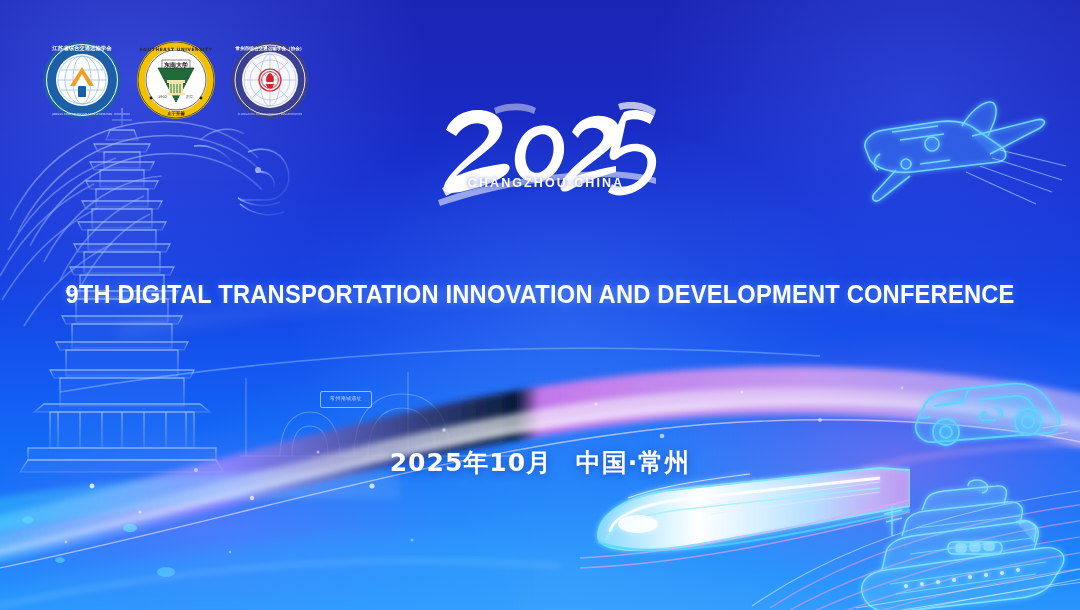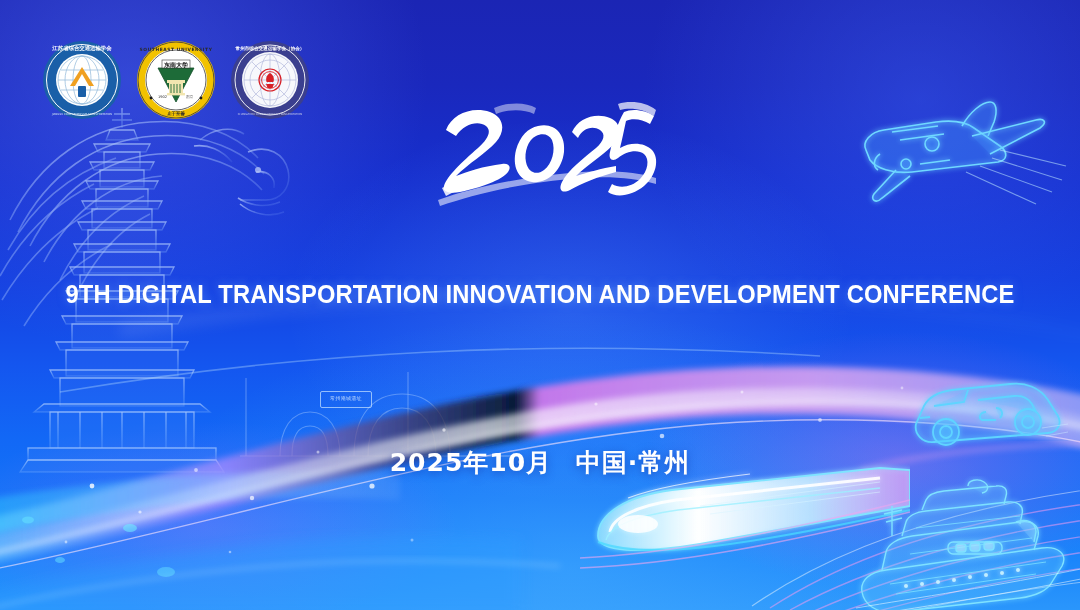--- a/index.html
+++ b/index.html
@@ -455,20 +455,21 @@
 
         <path d="M140,36 C146,22 164,16 178,22 C190,27 190,40 180,50 C170,60 154,70 144,80 C154,77 170,72 184,70 L184,76 C168,80 148,88 138,94 C130,98 126,94 130,86 C136,74 152,62 164,52 C172,45 174,38 168,34 C160,29 150,33 146,42 Z"></path>
 
         <path d="M192,16 C200,12 214,14 222,20 L218,28 C210,23 200,22 194,25 C192,34 190,44 188,52 C198,46 212,46 220,54 C228,63 224,80 212,90 C200,100 184,102 176,96 L180,88 C188,93 200,91 208,83 C216,75 218,63 212,58 C206,53 194,55 186,62 C181,66 176,64 178,56 C181,42 186,26 192,16 Z"></path>
 
         <path d="M6,104 C40,92 90,80 150,76 C180,74 206,76 224,82 L224,88 C204,82 178,80 150,82 C92,86 42,98 8,110 Z" opacity=".55"></path>
         <path d="M186,8 C198,4 214,6 224,14 L222,20 C212,13 198,11 188,14 Z" opacity=".7"></path>
         <path d="M62,12 C76,6 94,6 104,12 L102,18 C92,13 76,13 64,18 Z" opacity=".45"></path>
       </g>
     </svg>
+    <div class="brush-sub">CHANGZHOU·CHINA</div>
   </div>
 
   <div class="title-block">
     <div class="title-en">9TH DIGITAL TRANSPORTATION INNOVATION AND DEVELOPMENT CONFERENCE</div>
   </div>
 
   <div class="meta-line">
     <span class="meta-date">2025年10月</span>
     <span>中国·常州</span>
   </div>

